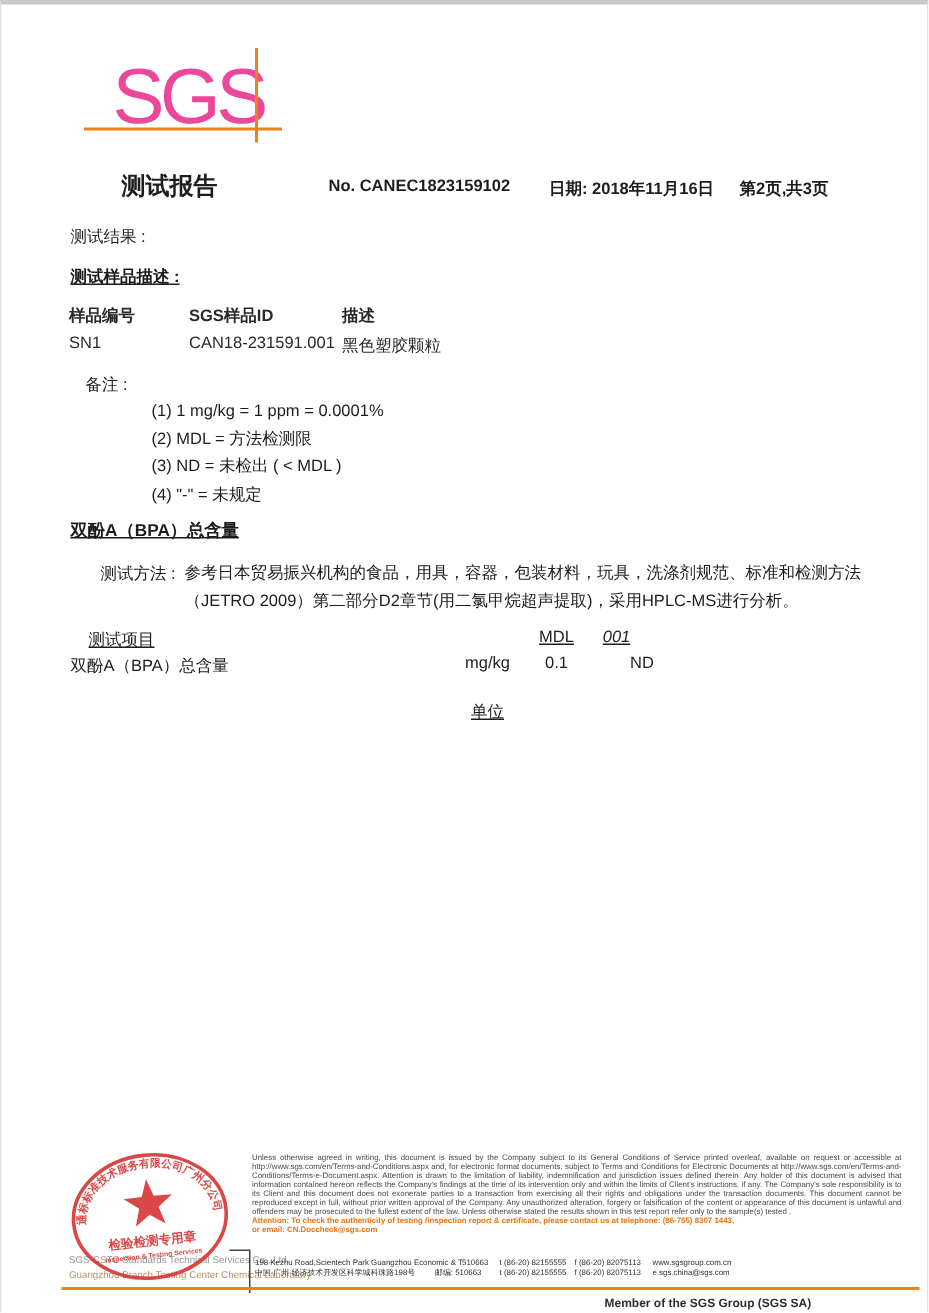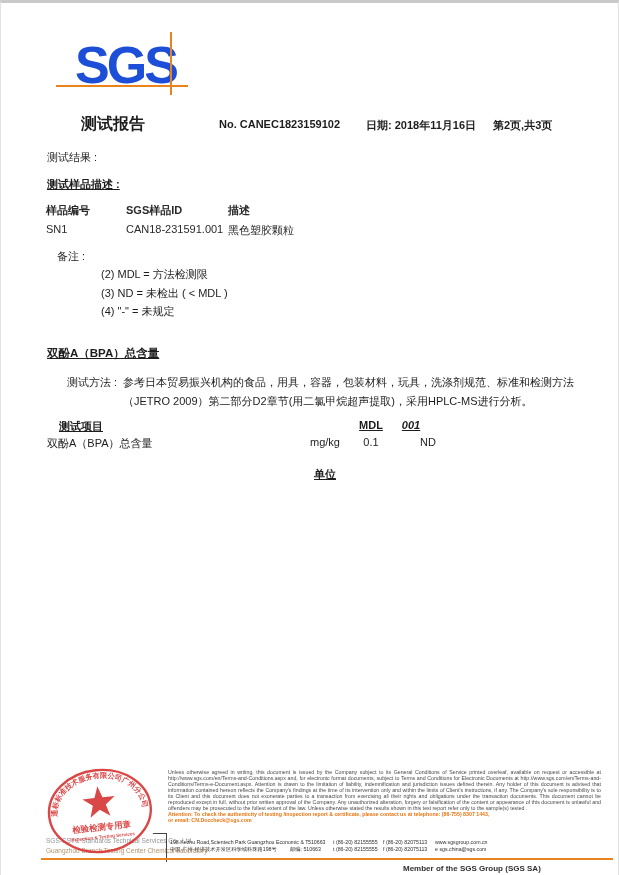--- a/index.html
+++ b/index.html
@@ -4,35 +4,35 @@
 <style>
   html,body{margin:0;padding:0;background:#ffffff;}
   body{font-family:"Liberation Sans","DejaVu Sans",sans-serif;color:#2a2a2a;}
   .page{
     position:relative;width:619px;height:875px;background:#ffffff;overflow:hidden;
     border-top:3px solid #c9c9c9;border-left:1px solid #e2e2e2;border-right:1px solid #e2e2e2;
     box-sizing:border-box;
   }
   .abs{position:absolute;}
   
-  .logo-text{font-weight:bold;font-size:52px;letter-spacing:-3px;color:#1d4ed8;line-height:1;}
+  .logo-text{font-weight:normal;font-size:52px;letter-spacing:-3px;color:#ec4899;line-height:1;}
   .logo-hline{background:#e8831e;height:2px;width:132px;}
   .logo-vline{background:#e8831e;width:2px;height:63px;}
   
   .doc-title{font-size:16px;font-weight:bold;color:#1d1d1d;margin-left:35px;}
   .hdr-txt{font-size:11px;color:#1d1d1d;font-weight:bold;}
   
   .b-label{font-size:11px;color:#1d1d1d;}
   .b-bold-u{font-size:11px;font-weight:bold;text-decoration:underline;color:#1d1d1d;}
   .sample-grid{display:grid;grid-template-columns:80px 102px 180px;row-gap:5px;font-size:11px;}
   .sample-grid .c1,.sample-grid .c2{}
   .sample-grid .hd{font-weight:bold;}
   .notes div{font-size:11px;line-height:18.5px;color:#1d1d1d;}
   .method-text{font-size:11px;line-height:19px;width:478px;color:#1d1d1d;}
-  .rt-h{font-size:11px;font-weight:bold;text-decoration:underline;color:#1d1d1d;}
+  .rt-h{font-size:11px;font-weight:normal;text-decoration:underline;color:#1d1d1d;}
   .rt-h.it{font-style:italic;}
   .rt-c{font-size:11px;color:#1d1d1d;}
   .ctr{text-align:center;}
   
   .legal-wrap{width:433px;}
   .legal-inner{width:866px;transform:scale(0.5);transform-origin:top left;}
   .legal-body{font-size:10.5px;line-height:12px;color:#4a4a4a;text-align:justify;}
   .legal-attn{font-size:10.5px;line-height:12px;color:#e87511;font-weight:bold;}
   .addr-inner{width:866px;transform:scale(0.5);transform-origin:top left;}
   .addr-row{display:flex;font-size:10.5px;line-height:13px;color:#2f2f2f;white-space:nowrap;}
@@ -71,20 +71,21 @@
     <div class="c1 hd">样品编号</div>
     <div class="c2 hd">SGS样品ID</div>
     <div class="hd">描述</div>
     <div class="c1">SN1</div>
     <div class="c2">CAN18-231591.001</div>
     <div>黑色塑胶颗粒</div>
   </div>
 
   <div class="abs b-label" style="left:56px;top:246px;">备注 :</div>
   <div class="abs notes" style="left:100px;top:262px;">
+    <div>(1) 1 mg/kg = 1 ppm = 0.0001%</div>
     <div>(2) MDL = 方法检测限</div>
     <div>(3) ND = 未检出 ( &lt; MDL )</div>
     <div>(4) "-" = 未规定</div>
   </div>
 
   <div class="abs b-bold-u" style="left:46px;top:343px;font-size:11.5px;">双酚A（BPA）总含量</div>
   <div class="abs b-label" style="left:46px;top:372px;margin-left:20px;">测试方法 :</div>
   <div class="abs method-text" style="left:122px;top:370px;">参考日本贸易振兴机构的食品，用具，容器，包装材料，玩具，洗涤剂规范、标准和检测方法（JETRO 2009）第二部分D2章节(用二氯甲烷超声提取)，采用HPLC-MS进行分析。</div>
 
   <div class="abs rt-h" style="left:58px;top:416px;">测试项目</div>

